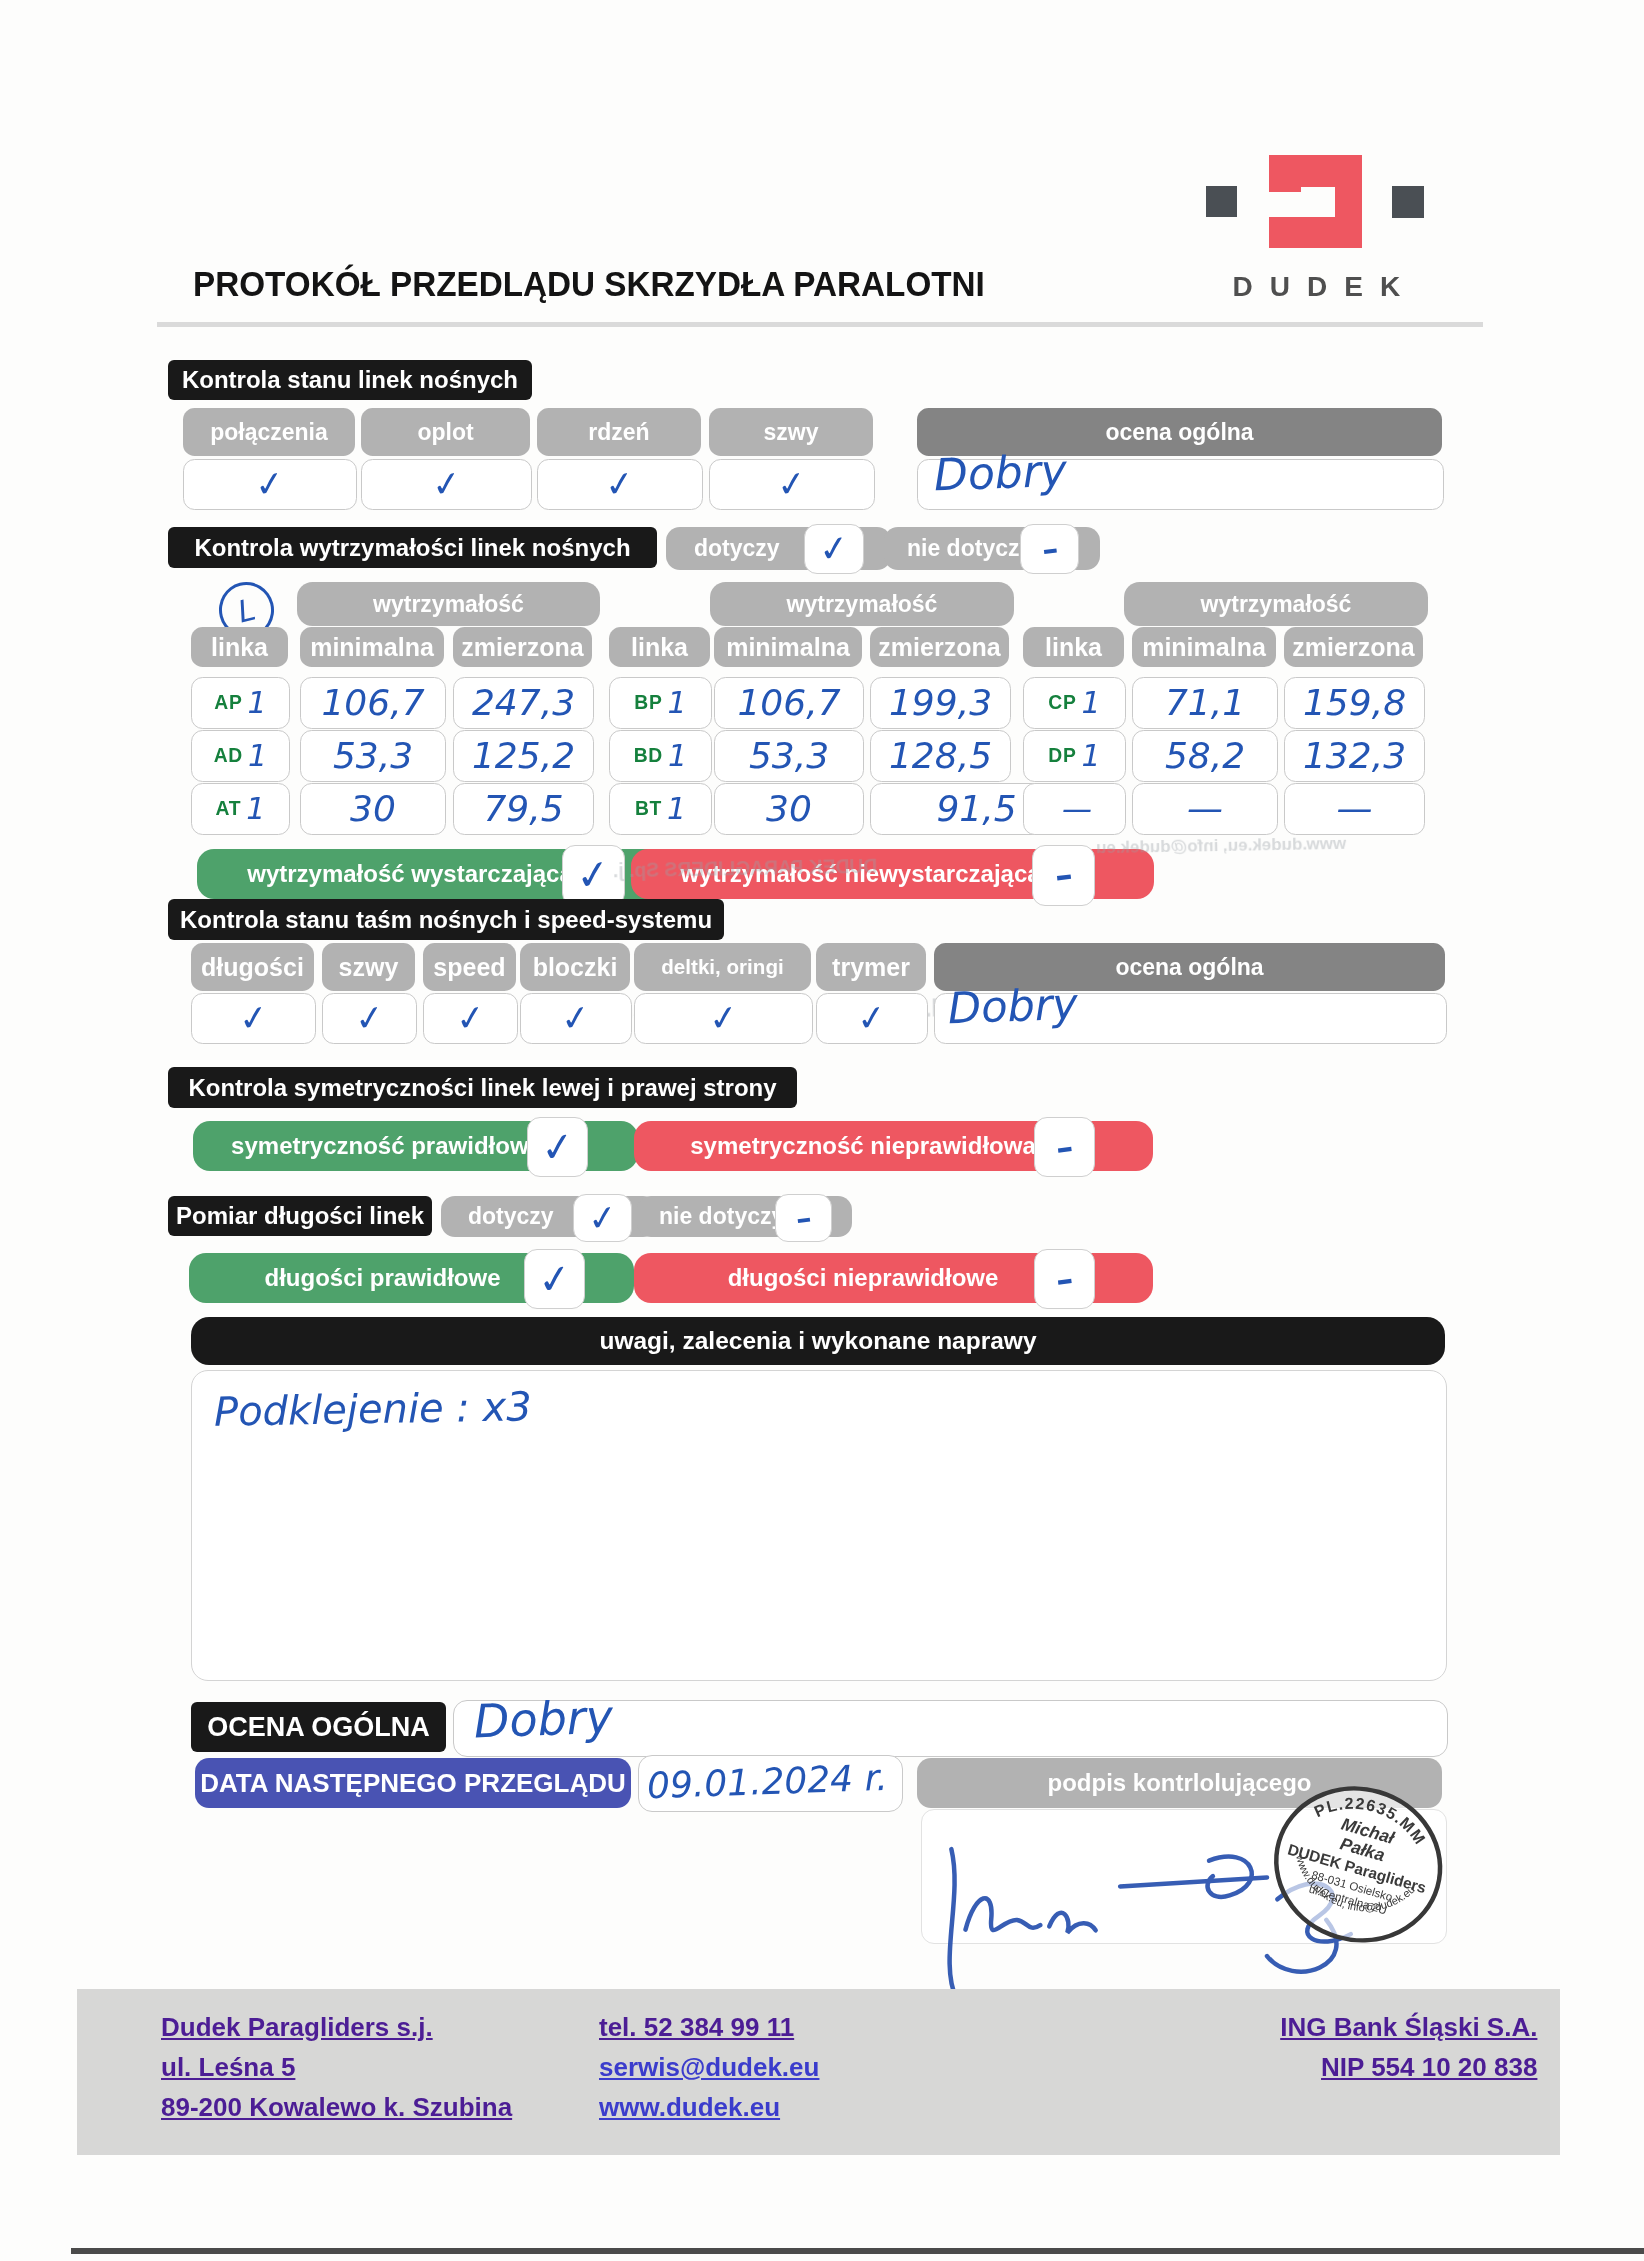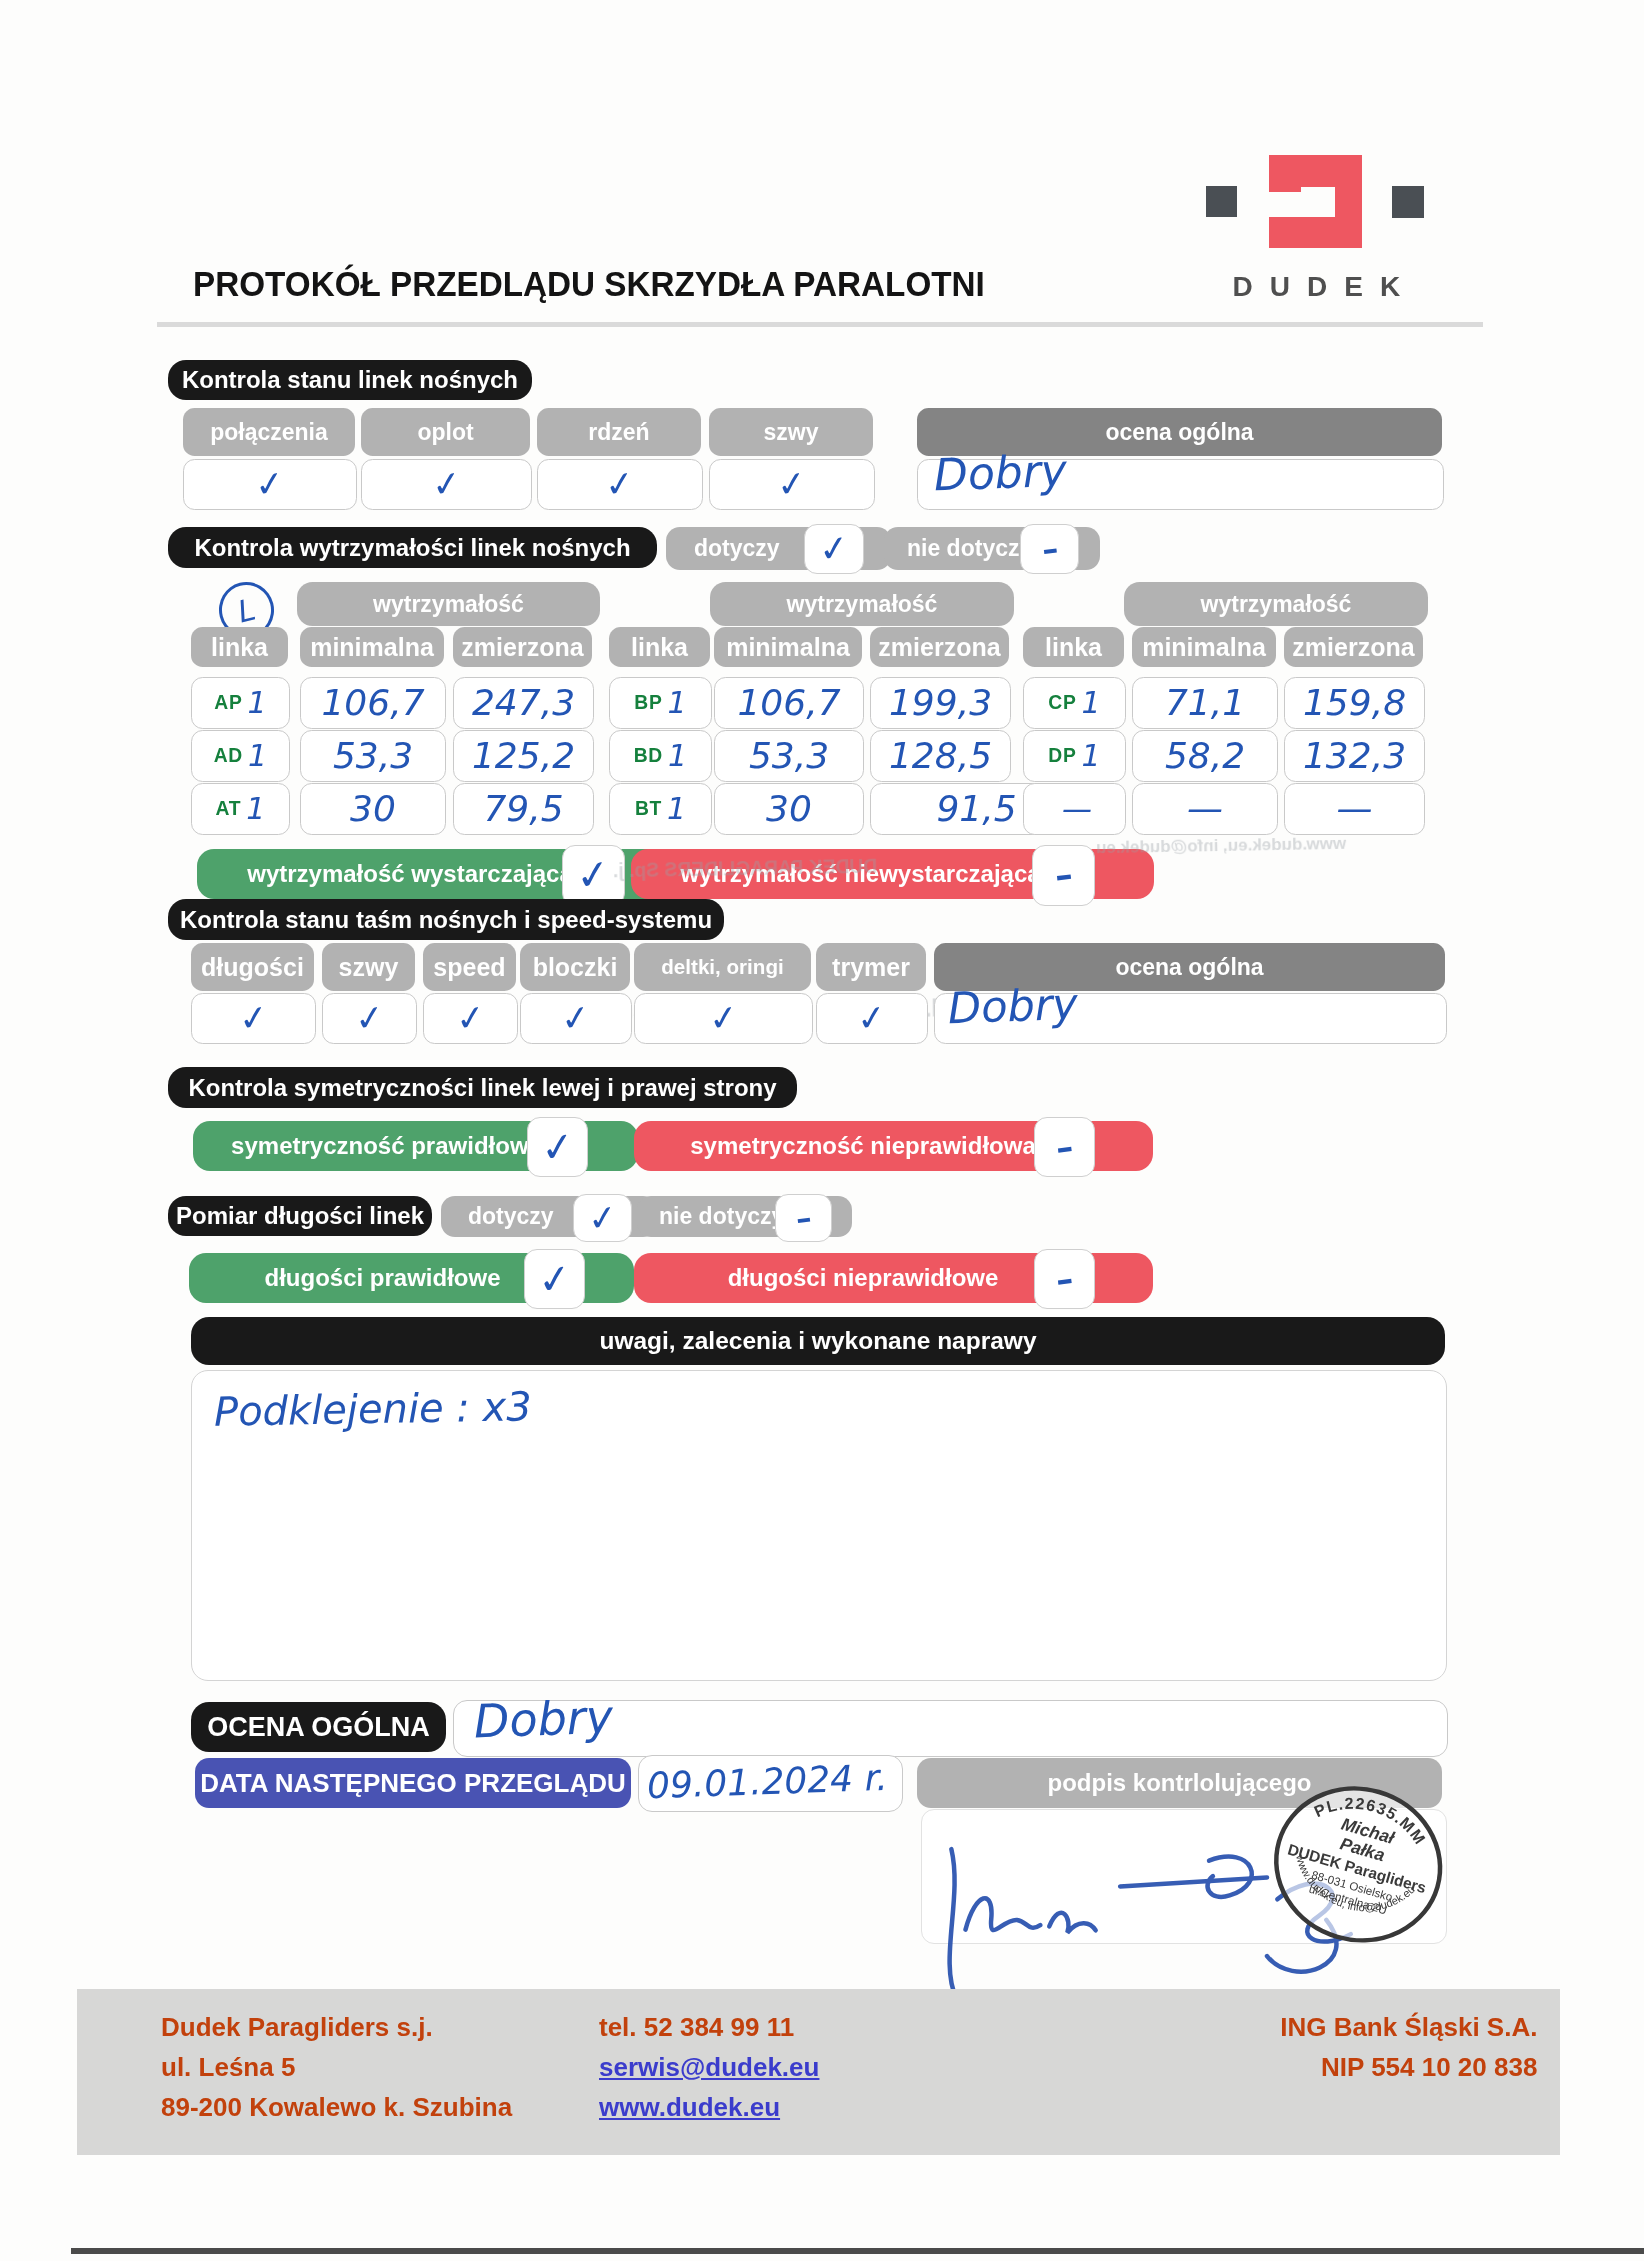--- a/index.html
+++ b/index.html
@@ -1,21 +1,21 @@
 <!DOCTYPE html>
 <html style="font-size:10.3px"><head>
 <meta charset="utf-8">
 <style>
   html,body{margin:0;padding:0;background:#e8e8e8;}
   .page{position:relative;width:1644px;height:2261px;background:#fdfdfc;overflow:hidden;
         font-family:"Liberation Sans",sans-serif;color:#1a1a1a;}
   .abs{position:absolute;}
   .pill{position:absolute;display:flex;align-items:center;justify-content:center;
         color:#fff;font-weight:bold;white-space:nowrap;}
-  .pill.black{background:#191919;border-radius:18px;}
+  .pill.black{background:#191919;border-radius:6px;}
   .pill.gray{background:#b2b2b2;border-radius:14px;}
   .pill.green{background:#4ea26b;border-radius:17px;}
   .pill.red{background:#ee5761;border-radius:17px;}
   .pill.blue{background:#4953b3;border-radius:14px;}
   .th{position:absolute;background:#b2b2b2;color:#fff;font-weight:bold;border-radius:11.6px;
       display:flex;align-items:center;justify-content:center;font-size:25px;white-space:nowrap;}
   .box{position:absolute;background:#fff;border:1.9px solid #c9c9c9;border-radius:11.6px;
        display:flex;align-items:center;justify-content:center;}
   .chk{position:absolute;background:#fff;border:1.9px solid #cfcfcf;border-radius:13px;
        display:flex;align-items:center;justify-content:center;}
@@ -26,21 +26,21 @@
   .hand-inline{color:#2355b4;font-family:"DejaVu Sans",sans-serif;font-style:italic;line-height:1;}
   .linka-label{color:#15803d;font-weight:600;font-size:19.3px;margin-right:5.2px;letter-spacing:0.6px;}
   .title{position:absolute;font-weight:800;font-size:35px;letter-spacing:0px;color:#141414;
          transform:scaleX(.95);transform-origin:left center;white-space:nowrap;}
   .rule{position:absolute;background:#dadada;}
   .bleed{position:absolute;color:#9aa0a6;opacity:.38;transform:scaleX(-1) rotate(1deg);
          font-weight:bold;white-space:nowrap;filter:blur(0.6px);}
   .circle-note{position:absolute;border:3.9px solid #2355b4;border-radius:50%;
          color:#2355b4;display:flex;align-items:center;justify-content:center;
          font-family:"DejaVu Sans",sans-serif;font-style:italic;transform:rotate(-14deg);}
-  .foot-line{font-size:26px;font-weight:bold;color:#c2410c;line-height:40px;white-space:nowrap;}
+  .foot-line{font-size:26px;font-weight:bold;color:#4c1d95;line-height:40px;white-space:nowrap;text-decoration:underline;}
   .link{color:#3b3ccc;text-decoration:underline;}
 </style>
 </head>
 <body>
 
 <div class="page">
 
   <div class="title" style="left:193px;top:264px;">PROTOKÓŁ PRZEDLĄDU SKRZYDŁA PARALOTNI</div>
   <div class="rule" style="left:157px;top:322px;width:1326px;height:5.2px;"></div>
 

